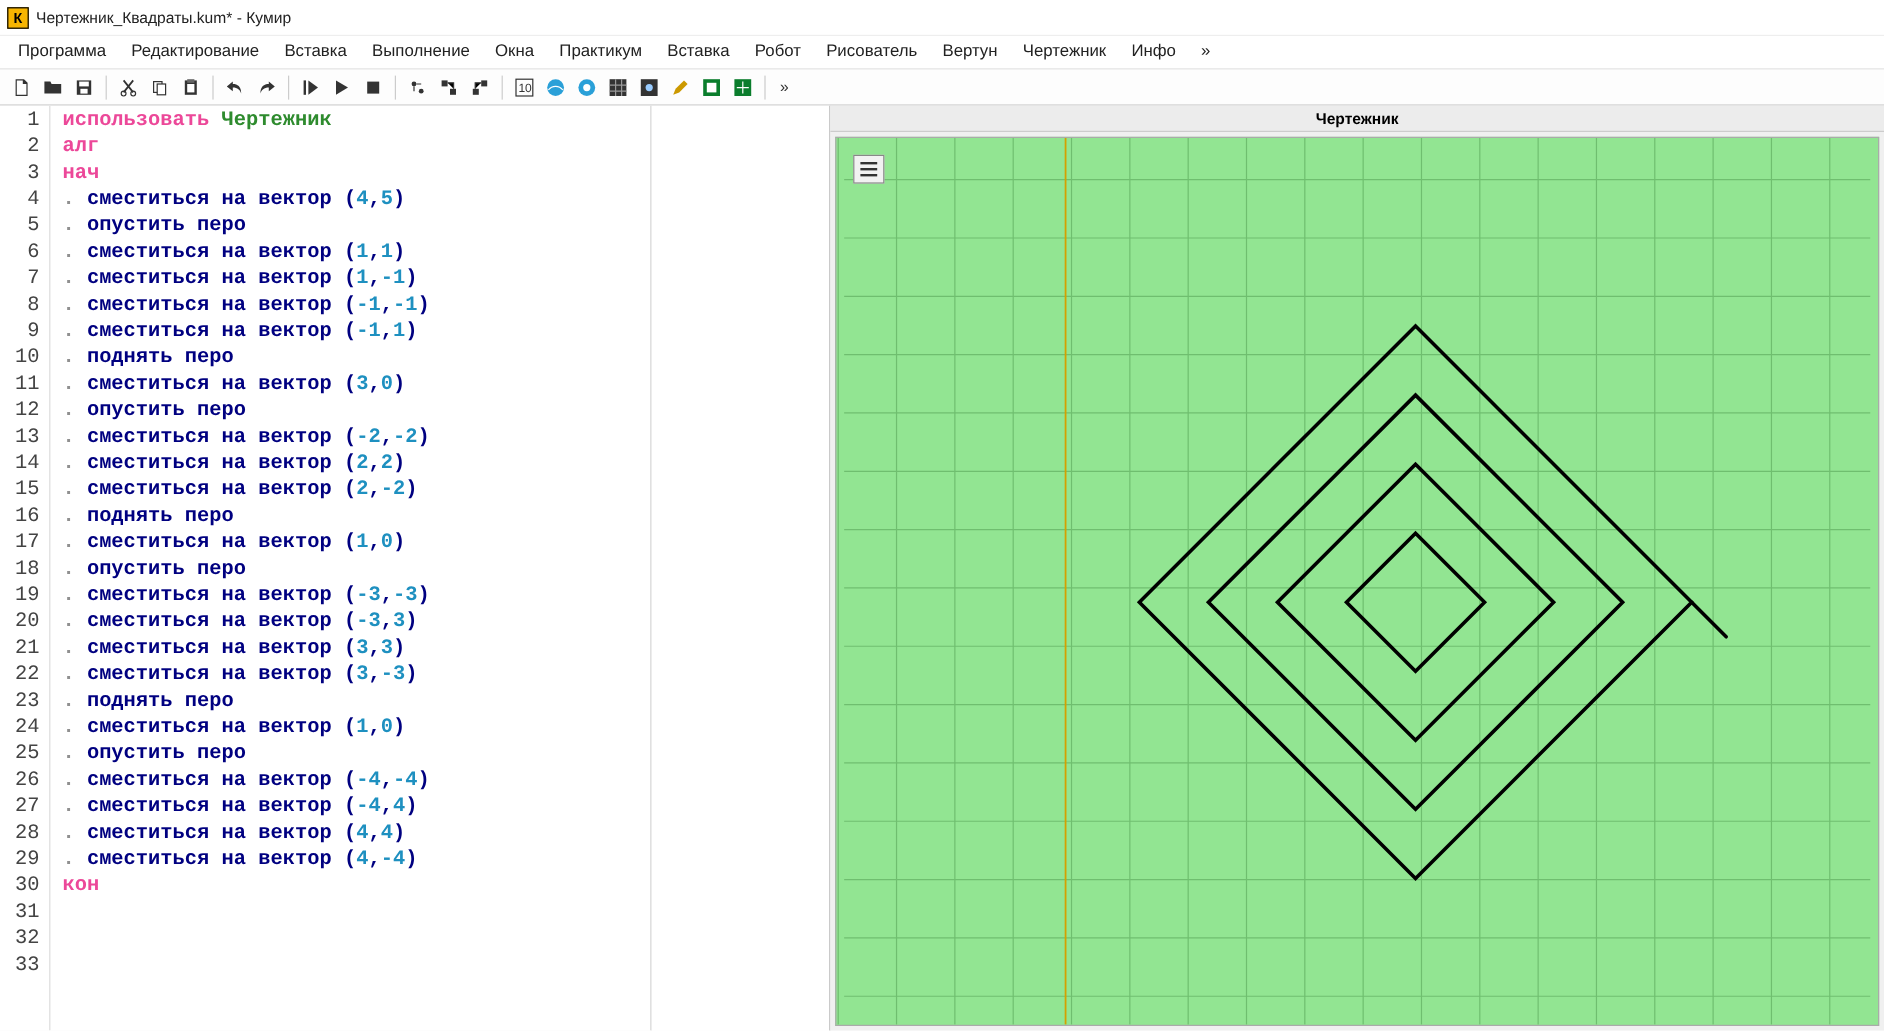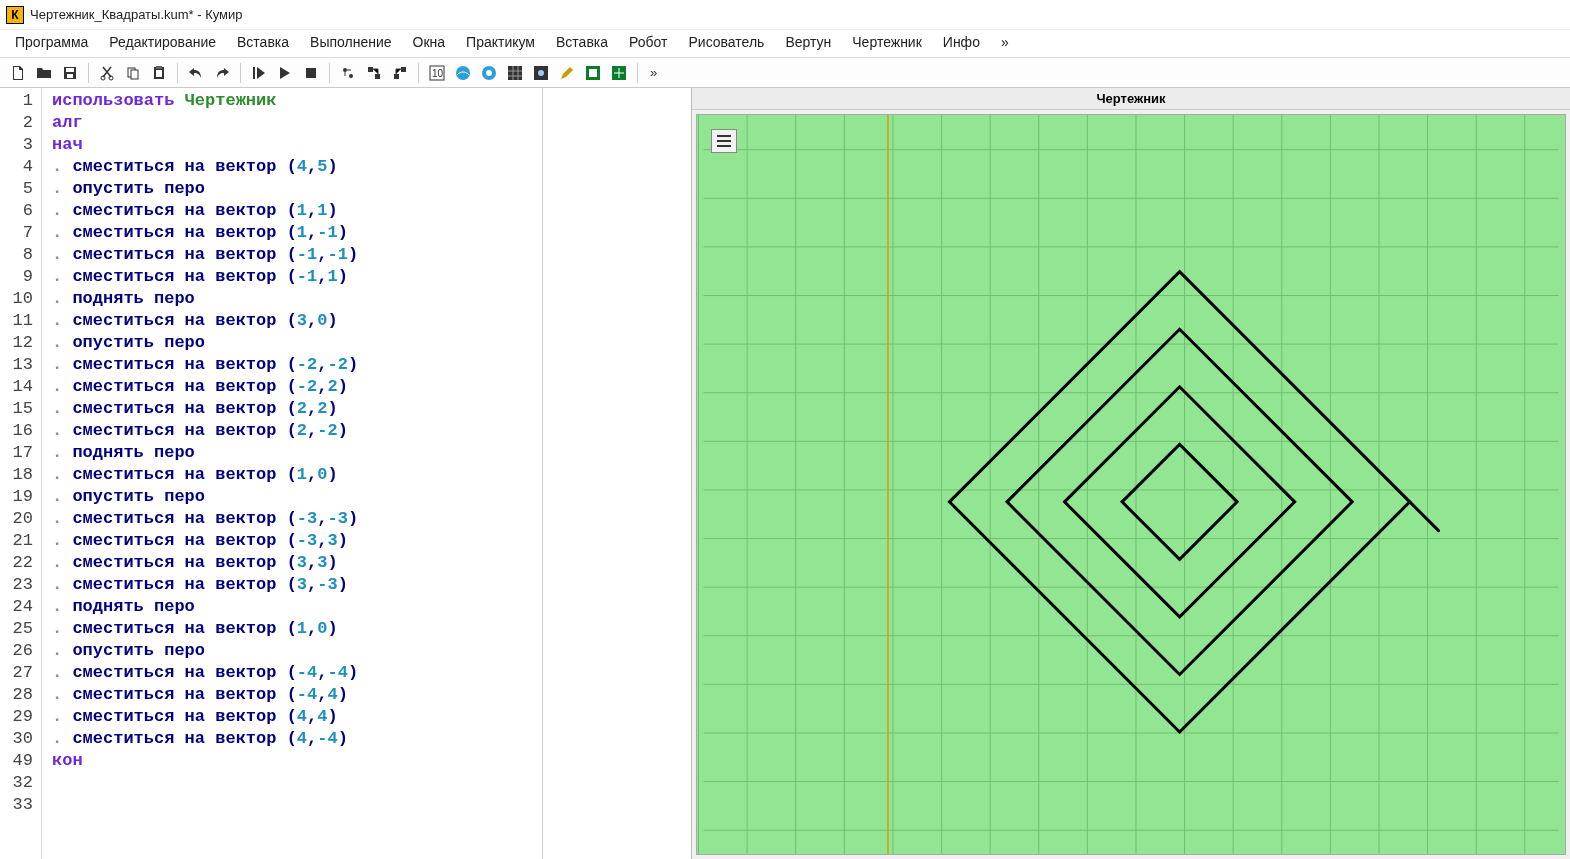--- a/index.html
+++ b/index.html
@@ -100,21 +100,21 @@
     background: #fff;
     border-right: 1px solid #ddd;
     text-align: right;
     color: #444;
     padding: 2px 8px 0 0;
     user-select: none;
   }
   .gutter div { height: 22px; }
   .lines { padding: 2px 0 0 10px; flex: 1; }
   .lines .line { height: 22px; white-space: pre; }
-  .kw { color: #6d28d9; font-weight: bold; }
+  .kw { color: #ec4899; font-weight: bold; }
   .actor { color: #2e8b2e; font-weight: bold; }
   .cmd { color: #000080; font-weight: bold; }
   .num { color: #1e90c0; font-weight: bold; }
   .pun { color: #000080; font-weight: bold; }
   .dot { color: #909090; font-weight: bold; }
   .side-col { width: 148px; background: #fff; }
 
   
   .canvas-pane {
     flex: 1;
@@ -347,39 +347,38 @@
             <div>21</div>
             <div>22</div>
             <div>23</div>
             <div>24</div>
             <div>25</div>
             <div>26</div>
             <div>27</div>
             <div>28</div>
             <div>29</div>
             <div>30</div>
-            <div>49</div>
+            <div>31</div>
             <div>32</div>
             <div>33</div>
           </div>
         <div class="lines" id="lines">
             <div class="line"><span class="kw">использовать </span><span class="actor">Чертежник</span></div>
             <div class="line"><span class="kw">алг</span></div>
             <div class="line"><span class="kw">нач</span></div>
             <div class="line"><span class="dot">. </span><span class="cmd">сместиться на вектор</span><span class="pun"> (</span><span class="num">4</span><span class="pun">,</span><span class="num">5</span><span class="pun">)</span></div>
             <div class="line"><span class="dot">. </span><span class="cmd">опустить перо</span></div>
             <div class="line"><span class="dot">. </span><span class="cmd">сместиться на вектор</span><span class="pun"> (</span><span class="num">1</span><span class="pun">,</span><span class="num">1</span><span class="pun">)</span></div>
             <div class="line"><span class="dot">. </span><span class="cmd">сместиться на вектор</span><span class="pun"> (</span><span class="num">1</span><span class="pun">,</span><span class="num">-1</span><span class="pun">)</span></div>
             <div class="line"><span class="dot">. </span><span class="cmd">сместиться на вектор</span><span class="pun"> (</span><span class="num">-1</span><span class="pun">,</span><span class="num">-1</span><span class="pun">)</span></div>
             <div class="line"><span class="dot">. </span><span class="cmd">сместиться на вектор</span><span class="pun"> (</span><span class="num">-1</span><span class="pun">,</span><span class="num">1</span><span class="pun">)</span></div>
             <div class="line"><span class="dot">. </span><span class="cmd">поднять перо</span></div>
             <div class="line"><span class="dot">. </span><span class="cmd">сместиться на вектор</span><span class="pun"> (</span><span class="num">3</span><span class="pun">,</span><span class="num">0</span><span class="pun">)</span></div>
             <div class="line"><span class="dot">. </span><span class="cmd">опустить перо</span></div>
             <div class="line"><span class="dot">. </span><span class="cmd">сместиться на вектор</span><span class="pun"> (</span><span class="num">-2</span><span class="pun">,</span><span class="num">-2</span><span class="pun">)</span></div>
-            <div class="line"><span class="dot">. </span><span class="cmd">сместиться на вектор</span><span class="pun"> (</span><span class="num">-2</span><span class="pun">,</span><span class="num">2</span><span class="pun">)</span></div>
             <div class="line"><span class="dot">. </span><span class="cmd">сместиться на вектор</span><span class="pun"> (</span><span class="num">2</span><span class="pun">,</span><span class="num">2</span><span class="pun">)</span></div>
             <div class="line"><span class="dot">. </span><span class="cmd">сместиться на вектор</span><span class="pun"> (</span><span class="num">2</span><span class="pun">,</span><span class="num">-2</span><span class="pun">)</span></div>
             <div class="line"><span class="dot">. </span><span class="cmd">поднять перо</span></div>
             <div class="line"><span class="dot">. </span><span class="cmd">сместиться на вектор</span><span class="pun"> (</span><span class="num">1</span><span class="pun">,</span><span class="num">0</span><span class="pun">)</span></div>
             <div class="line"><span class="dot">. </span><span class="cmd">опустить перо</span></div>
             <div class="line"><span class="dot">. </span><span class="cmd">сместиться на вектор</span><span class="pun"> (</span><span class="num">-3</span><span class="pun">,</span><span class="num">-3</span><span class="pun">)</span></div>
             <div class="line"><span class="dot">. </span><span class="cmd">сместиться на вектор</span><span class="pun"> (</span><span class="num">-3</span><span class="pun">,</span><span class="num">3</span><span class="pun">)</span></div>
             <div class="line"><span class="dot">. </span><span class="cmd">сместиться на вектор</span><span class="pun"> (</span><span class="num">3</span><span class="pun">,</span><span class="num">3</span><span class="pun">)</span></div>
             <div class="line"><span class="dot">. </span><span class="cmd">сместиться на вектор</span><span class="pun"> (</span><span class="num">3</span><span class="pun">,</span><span class="num">-3</span><span class="pun">)</span></div>
             <div class="line"><span class="dot">. </span><span class="cmd">поднять перо</span></div>

